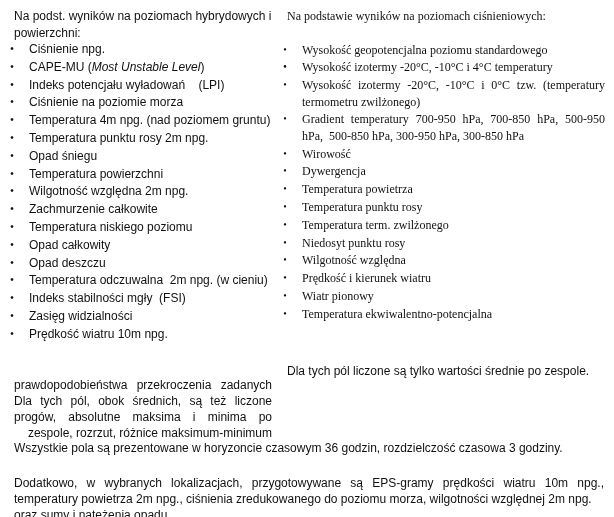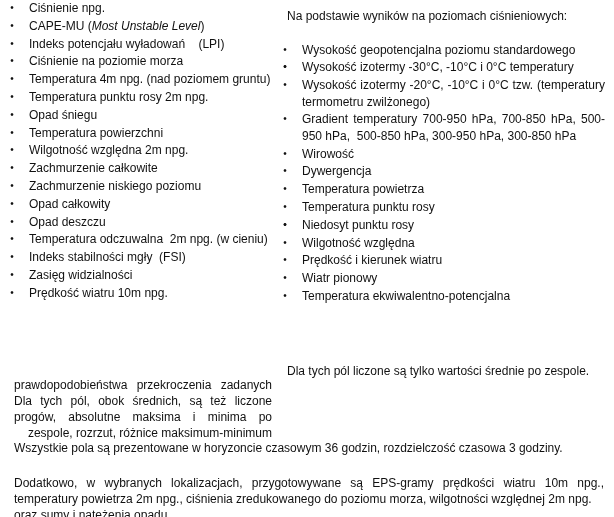--- a/index.html
+++ b/index.html
@@ -21,20 +21,21 @@
       position: absolute;
       top: 0;
     }
     .col-left {
       left: 14px;
       width: 270px;
     }
     .col-right {
       left: 287px;
       width: 318px;
+      font-family: Liberation Serif, serif;
     }
     .intro {
       margin: 8px 0 0 0;
     }
     .col-right .intro {
       margin-bottom: 17px;
     }
     ul.bullets {
       list-style: none;
       margin: 0;
@@ -106,54 +107,55 @@
     .extra .last-line {
       display: block;
       text-align: left;
     }
     em { font-style: italic; }
   </style>
 </head>
 <body>
 
 <div class="col col-left">
+  <p class="intro">Na podst. wyników na poziomach hybrydowych i powierzchni:</p>
   <ul class="bullets">
     <li><span class="bullet">•</span><span>Ciśnienie npg.</span></li>
     <li><span class="bullet">•</span><span>CAPE-MU (</span><em>Most Unstable Level</em><span>)</span></li>
     <li style="white-space:pre"><span class="bullet">•</span><span>Indeks potencjału wyładowań    (LPI)</span></li>
     <li><span class="bullet">•</span><span>Ciśnienie na poziomie morza</span></li>
     <li><span class="bullet">•</span><span>Temperatura 4m npg. (nad poziomem gruntu)</span></li>
     <li><span class="bullet">•</span><span>Temperatura punktu rosy 2m npg.</span></li>
     <li><span class="bullet">•</span><span>Opad śniegu</span></li>
     <li><span class="bullet">•</span><span>Temperatura powierzchni</span></li>
     <li><span class="bullet">•</span><span>Wilgotność względna 2m npg.</span></li>
     <li><span class="bullet">•</span><span>Zachmurzenie całkowite</span></li>
-    <li><span class="bullet">•</span><span>Zachmurzenie niskiego poziomu</span></li>
+    <li><span class="bullet">•</span><span>Temperatura niskiego poziomu</span></li>
     <li><span class="bullet">•</span><span>Opad całkowity</span></li>
     <li><span class="bullet">•</span><span>Opad deszczu</span></li>
     <li style="white-space:nowrap"><span class="bullet">•</span><span style="white-space:pre">Temperatura odczuwalna  2m npg. (w cieniu)</span></li>
     <li style="white-space:pre"><span class="bullet">•</span><span>Indeks stabilności mgły  (FSI)</span></li>
     <li><span class="bullet">•</span><span>Zasięg widzialności</span></li>
     <li><span class="bullet">•</span><span>Prędkość wiatru 10m npg.</span></li>
   </ul>
 </div>
 
 <div class="col col-right">
   <p class="intro">Na podstawie wyników na poziomach ciśnieniowych:</p>
   <ul class="bullets">
     <li><span class="bullet">•</span><span>Wysokość geopotencjalna poziomu standardowego</span></li>
     <li><span class="bullet">•</span></li>
-    <li><span class="bullet">•</span><span>Wysokość izotermy -30°C, -10°C i 0°C temperatury</span></li>
+    <li><span class="bullet">•</span><span>Wysokość izotermy -20°C, -10°C i 4°C temperatury</span></li>
     <li><span class="bullet">•</span><span>Wysokość izotermy -20°C, -10°C i 0°C tzw. (temperatury termometru zwilżonego)</span></li>
     <li style="white-space:pre-wrap"><span class="bullet">•</span><span>Gradient temperatury 700-950 hPa, 700-850 hPa, 500-950 hPa,  500-850 hPa, 300-950 hPa, 300-850 hPa</span></li>
     <li><span class="bullet">•</span><span>Wirowość</span></li>
     <li><span class="bullet">•</span><span>Dywergencja</span></li>
     <li><span class="bullet">•</span><span>Temperatura powietrza</span></li>
     <li><span class="bullet">•</span><span>Temperatura punktu rosy</span></li>
-    <li><span class="bullet">•</span></li>
+    <li><span class="bullet">•</span><span>Temperatura term. zwilżonego</span></li>
     <li><span class="bullet">•</span><span>Niedosyt punktu rosy</span></li>
     <li><span class="bullet">•</span><span>Wilgotność względna</span></li>
     <li><span class="bullet">•</span><span>Prędkość i kierunek wiatru</span></li>
     <li><span class="bullet">•</span><span>Wiatr pionowy</span></li>
     <li><span class="bullet">•</span><span>Temperatura ekwiwalentno-potencjalna</span></li>
   </ul>
 </div>
 
 <p class="note-right">Dla tych pól liczone są tylko wartości średnie po zespole.</p>
 

